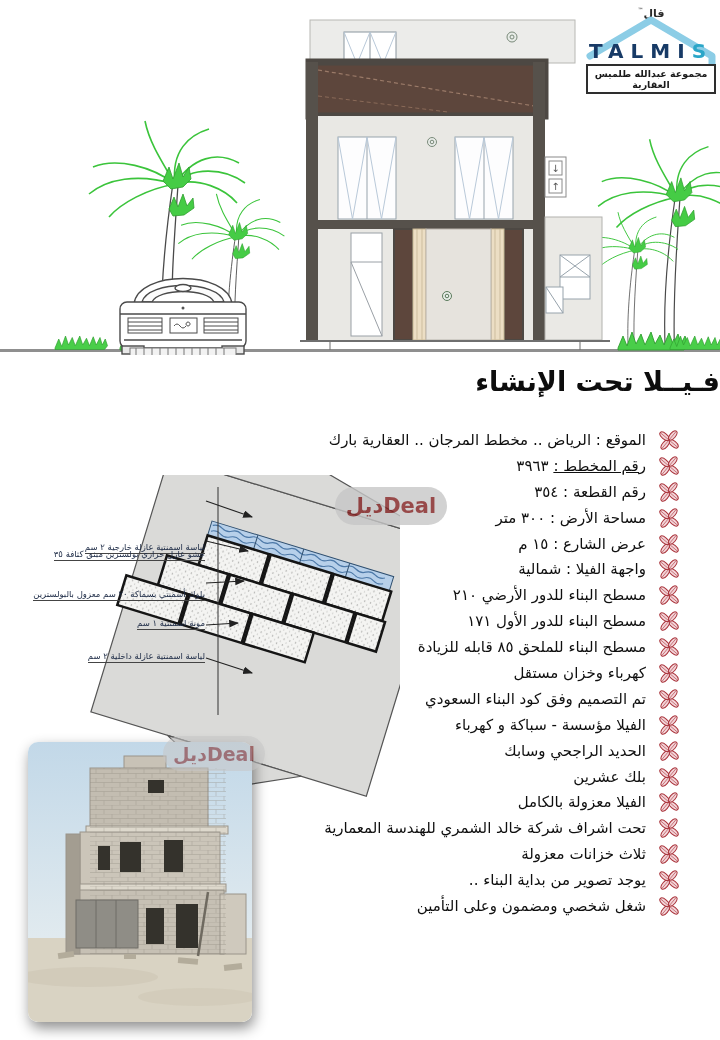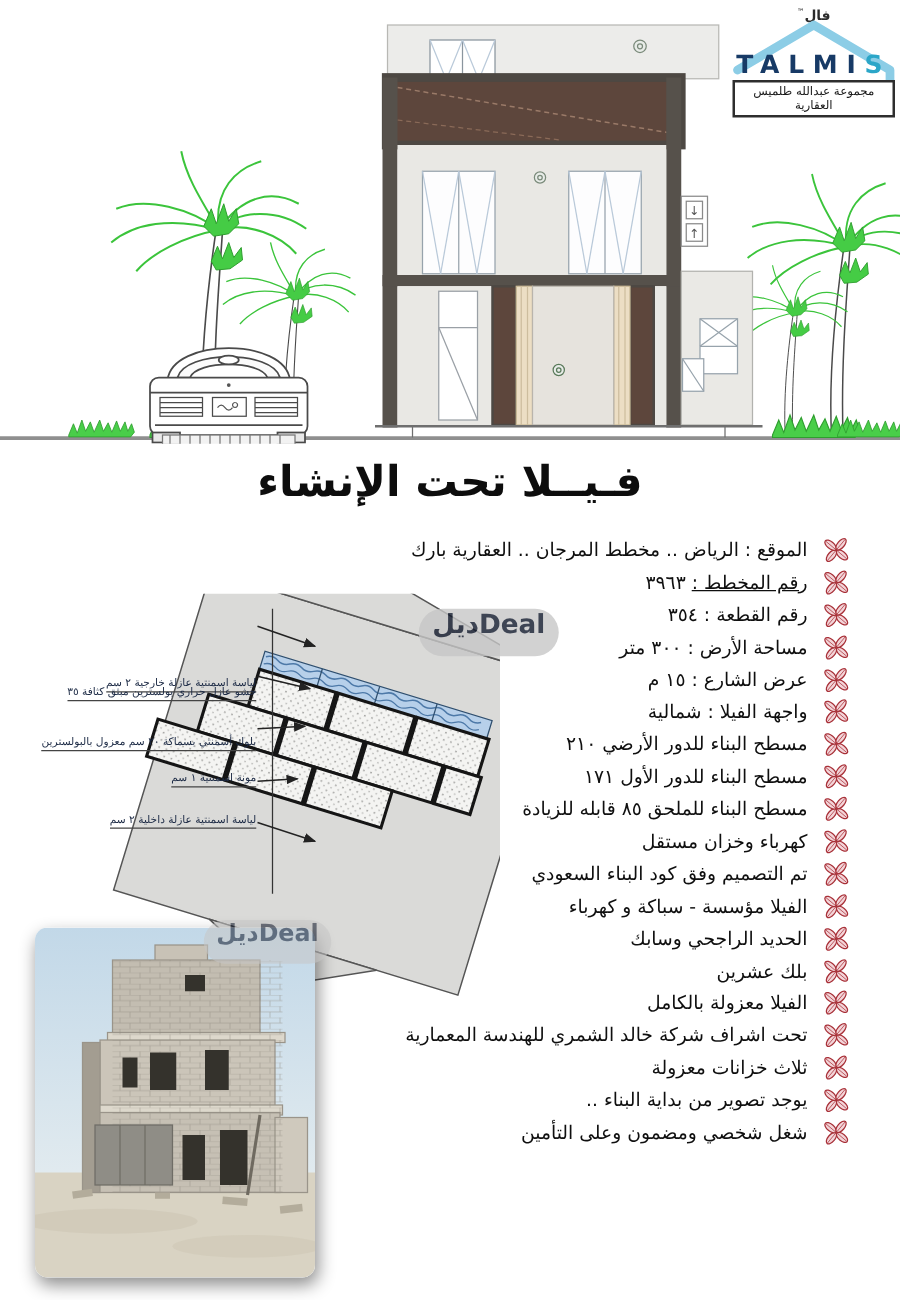--- a/index.html
+++ b/index.html
@@ -16,42 +16,42 @@
   #logo{right:3px;top:6px;width:132px;height:86px;}
   #logo .logo-top{position:absolute;top:0;left:0;width:100%;text-align:center;
     font-size:11px;font-weight:bold;color:#2b2b2b;direction:rtl;}
   #logo .logo-tm{font-size:6px;vertical-align:super;color:#555;}
   #logo svg{position:absolute;left:0;top:8px;}
   #logo .brand{position:absolute;top:33px;left:0;width:100%;text-align:center;
     font-size:20px;font-weight:bold;letter-spacing:7px;color:#173a66;}
   #logo .brand .s-accent{color:#2ba6c8;}
   #logo .tagline{position:absolute;top:58px;left:1px;width:124px;
     background:#fff;border:2px solid #2e2e2e;text-align:center;
-    font-size:9.5px;font-weight:normal;padding:2px 1px;direction:rtl;color:#1a1a1a;}
+    font-size:9.5px;font-weight:bold;padding:2px 1px;direction:rtl;color:#1a1a1a;}
 
   
-  #title{top:366px;left:0;width:720px;text-align:center;
-    font-size:34px;font-weight:bold;color:#0d0d0d;direction:rtl;}
+  #title{top:366px;left:0;width:720px;text-align:right;
+    font-size:27px;font-weight:bold;color:#0d0d0d;direction:rtl;}
 
   
   #details{top:427px;right:40px;direction:rtl;}
   .d-row{display:flex;align-items:center;gap:12px;height:25.9px;direction:rtl;}
   .d-row .bullet{flex:0 0 auto;}
   .d-text{font-size:15px;white-space:nowrap;color:#0f0f0f;}
   .d-text .u{text-decoration:underline;}
 
   
   #wall-section{left:0;top:475px;width:400px;height:330px;}
   #wall-svg{position:absolute;left:0;top:0;}
   .ws-label{position:absolute;right:195px;font-size:8.5px;color:#1c2a45;
     border-bottom:1px solid #444;padding-bottom:1px;direction:rtl;white-space:nowrap;}
 
   
-  .wm{position:absolute;background:#c7c7c7;border-radius:19px;color:#0f172a;
-    font-weight:bold;display:flex;justify-content:center;
+  .wm{position:absolute;background:#c7c7c7;border-radius:19px;color:#7f1d1d;
+    font-weight:bold;display:flex;align-items:center;justify-content:center;
     direction:ltr;z-index:5;}
   #wm1{left:335px;top:487px;width:112px;height:38px;font-size:21px;opacity:.8;}
   #wm2{left:163px;top:736px;width:102px;height:35px;font-size:19px;opacity:.55;}
 
   
   #photo{left:28px;top:742px;width:224px;height:280px;border-radius:10px;
     overflow:hidden;box-shadow:2px 6px 14px rgba(0,0,0,.45);background:#fff;z-index:4;}
 </style>
 </head>
 <body>

